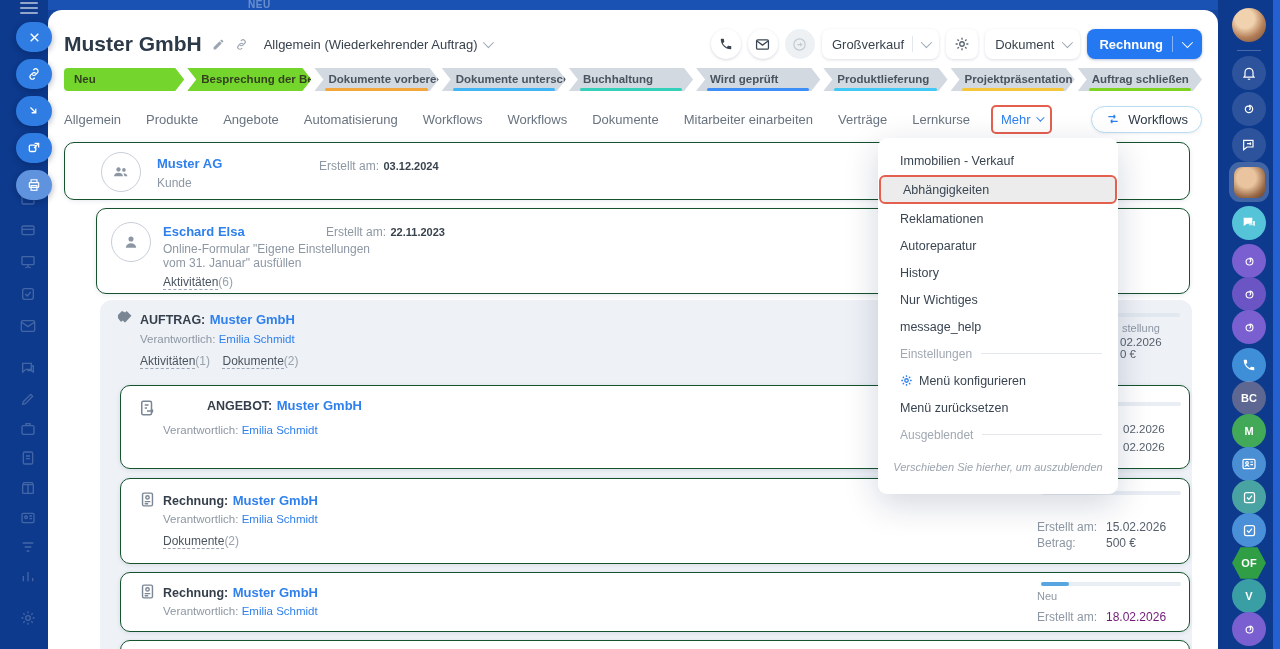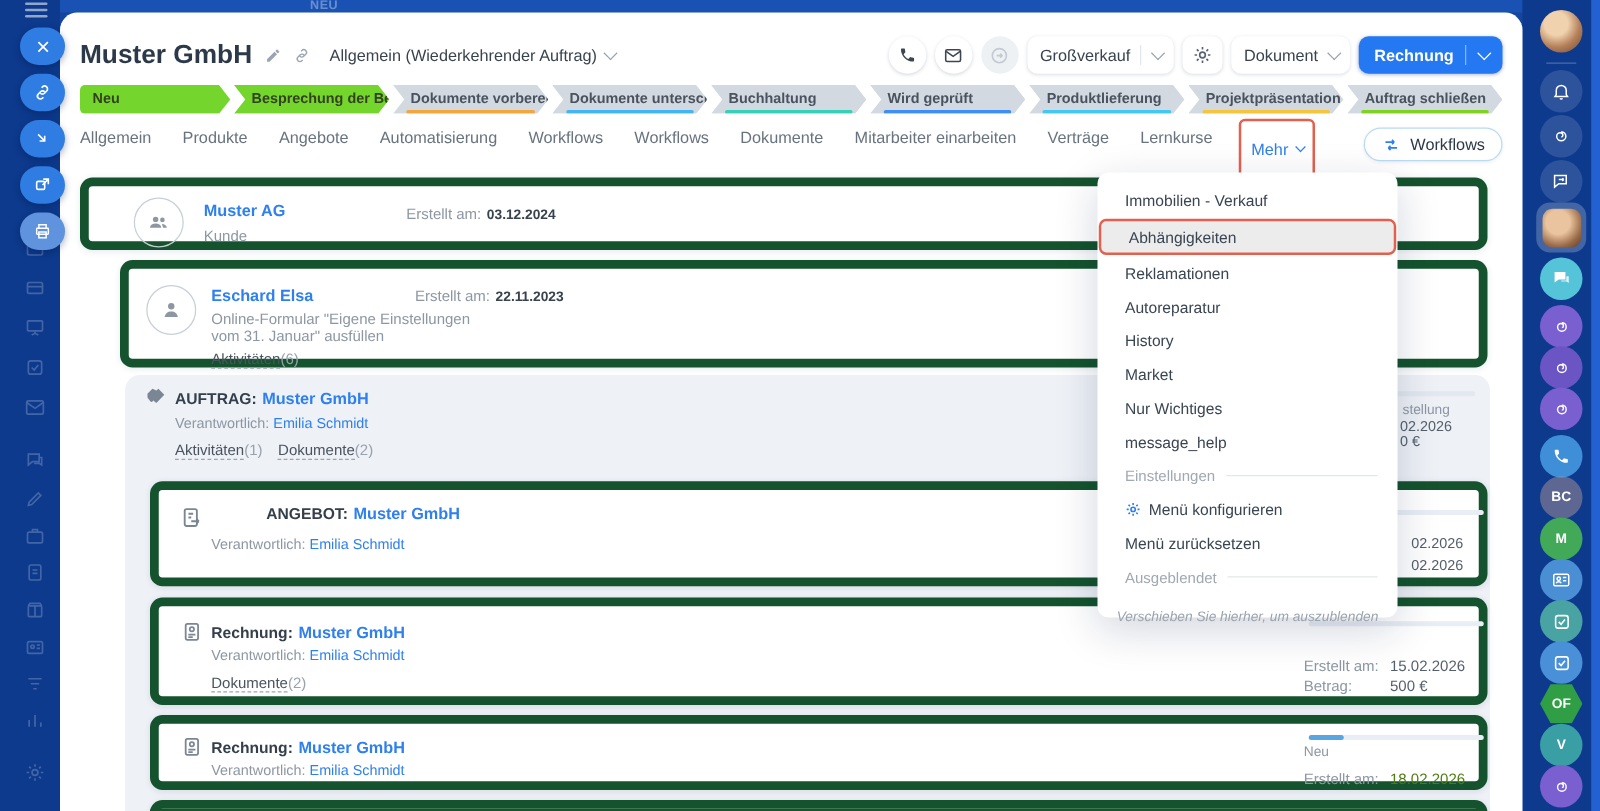--- a/index.html
+++ b/index.html
@@ -61,34 +61,34 @@
   .stage { flex:1; position:relative; font-size:11.5px; font-weight:bold; line-height:23px;
            padding-left:14px; white-space:nowrap; overflow:hidden; cursor:pointer;
            clip-path:polygon(0 0, calc(100% - 9px) 0, 100% 50%, calc(100% - 9px) 100%, 0 100%, 9px 50%); }
   .stage:first-child { clip-path:polygon(0 0, calc(100% - 9px) 0, 100% 50%, calc(100% - 9px) 100%, 0 100%);
                        border-radius:4px 0 0 4px; padding-left:10px; }
   .stage.done { background:#74d62c; color:#33411f; }
   .stage.todo { background:#d2d9e0; color:#49535f; }
   .stage .accent { position:absolute; left:11px; right:11px; bottom:0; height:3px; border-radius:2px; }
 
   
-  .tabs { position:absolute; left:16px; right:16px; top:92px; height:34px; display:flex; 
+  .tabs { position:absolute; left:16px; right:16px; top:92px; height:34px; display:flex; align-items:center;
           gap:25px; font-size:13px; color:#68737f; }
   .tab { cursor:pointer; white-space:nowrap; }
   .mehr-wrap { border:2px solid #e4604e; border-radius:5px; padding:5px 8px; margin:-7px -4px; display:flex;
                align-items:center; gap:5px; cursor:pointer; }
   .mehr { color:#2f80ed; font-size:13px; }
   .mehr-wrap .chev { border-color:#2f80ed; width:6px; height:6px; }
   .wf-btn { margin-left:auto; height:27px; border:1px solid #badcf2; border-radius:14px; background:#fff;
             display:flex; align-items:center; gap:7px; padding:0 13px; font-size:13px; color:#2c3948;
             box-shadow:0 1px 3px rgba(20,40,80,.08); cursor:pointer; }
 
   
   .card { position:absolute; background:#fff; border-radius:10px; box-shadow:0 1px 5px rgba(25,50,90,.10);
-          border:7px solid #14532d;text-decoration:underline; }
+          border:1px solid #14532d;text-decoration:underline; }
   .avatar-circ { position:absolute; border:1px solid #c8cfd8; border-radius:50%; display:flex;
                  align-items:center; justify-content:center; color:#8d97a3; }
   .name-link { font-size:13px; font-weight:bold; color:#2f80ed; cursor:pointer; }
   .kind { font-size:12.5px; font-weight:bold; color:#343f4b; }
   .muted { font-size:12px; color:#8d97a3; }
   .val { font-size:11px; font-weight:bold; color:#39434e; }
   .resp-row { font-size:11.5px; color:#8d97a3; }
   .resp-row .name-link { font-size:11.5px; font-weight:normal; }
   .dotted { font-size:12px; color:#4a545f; border-bottom:1px dashed #9aa5b1; cursor:pointer; }
   .cnt { font-size:12px; color:#98a2ad; }
@@ -429,21 +429,21 @@
       </div>
       <div class="resp-row" style="position:absolute; left:42px; top:32px;">
         <span>Verantwortlich:</span>
         <span class="name-link">Emilia Schmidt</span>
       </div>
       <div class="track" style="left:920px; top:9px;">
           <div class="fill" style="width:28px"></div>
         </div>
       <span class="frag muted" style="left:916px; top:17px; font-size:11px;">Neu</span>
       <span class="frag muted" style="left:916px; top:37px;">Erstellt am:</span>
-      <span class="frag" style="left:985px; top:37px; font-size:12px; color:#4d7c0f;">18.02.2026</span>
+      <span class="frag" style="left:985px; top:37px; font-size:12px; color:#701a75;">18.02.2026</span>
     </div>
 
     <div class="card" style="left:20px; top:340px; width:1070px; height:12px; border-radius:10px 10px 0 0;"></div>
   </div>
 </div>
 
 <div class="dropdown">
   <div class="menu-item">
       <span>Immobilien - Verkauf</span>
     </div>
@@ -451,23 +451,20 @@
       <span>Abhängigkeiten</span>
     </div>
   <div class="menu-item">
       <span>Reklamationen</span>
     </div>
   <div class="menu-item">
       <span>Autoreparatur</span>
     </div>
   <div class="menu-item">
       <span>History</span>
-    </div>
-  <div class="menu-item">
-      <span>Market</span>
     </div>
   <div class="menu-item">
       <span>Nur Wichtiges</span>
     </div>
   <div class="menu-item">
       <span>message_help</span>
     </div>
   <div class="menu-section">
     <span>Einstellungen</span>
       <span class="line"></span>

